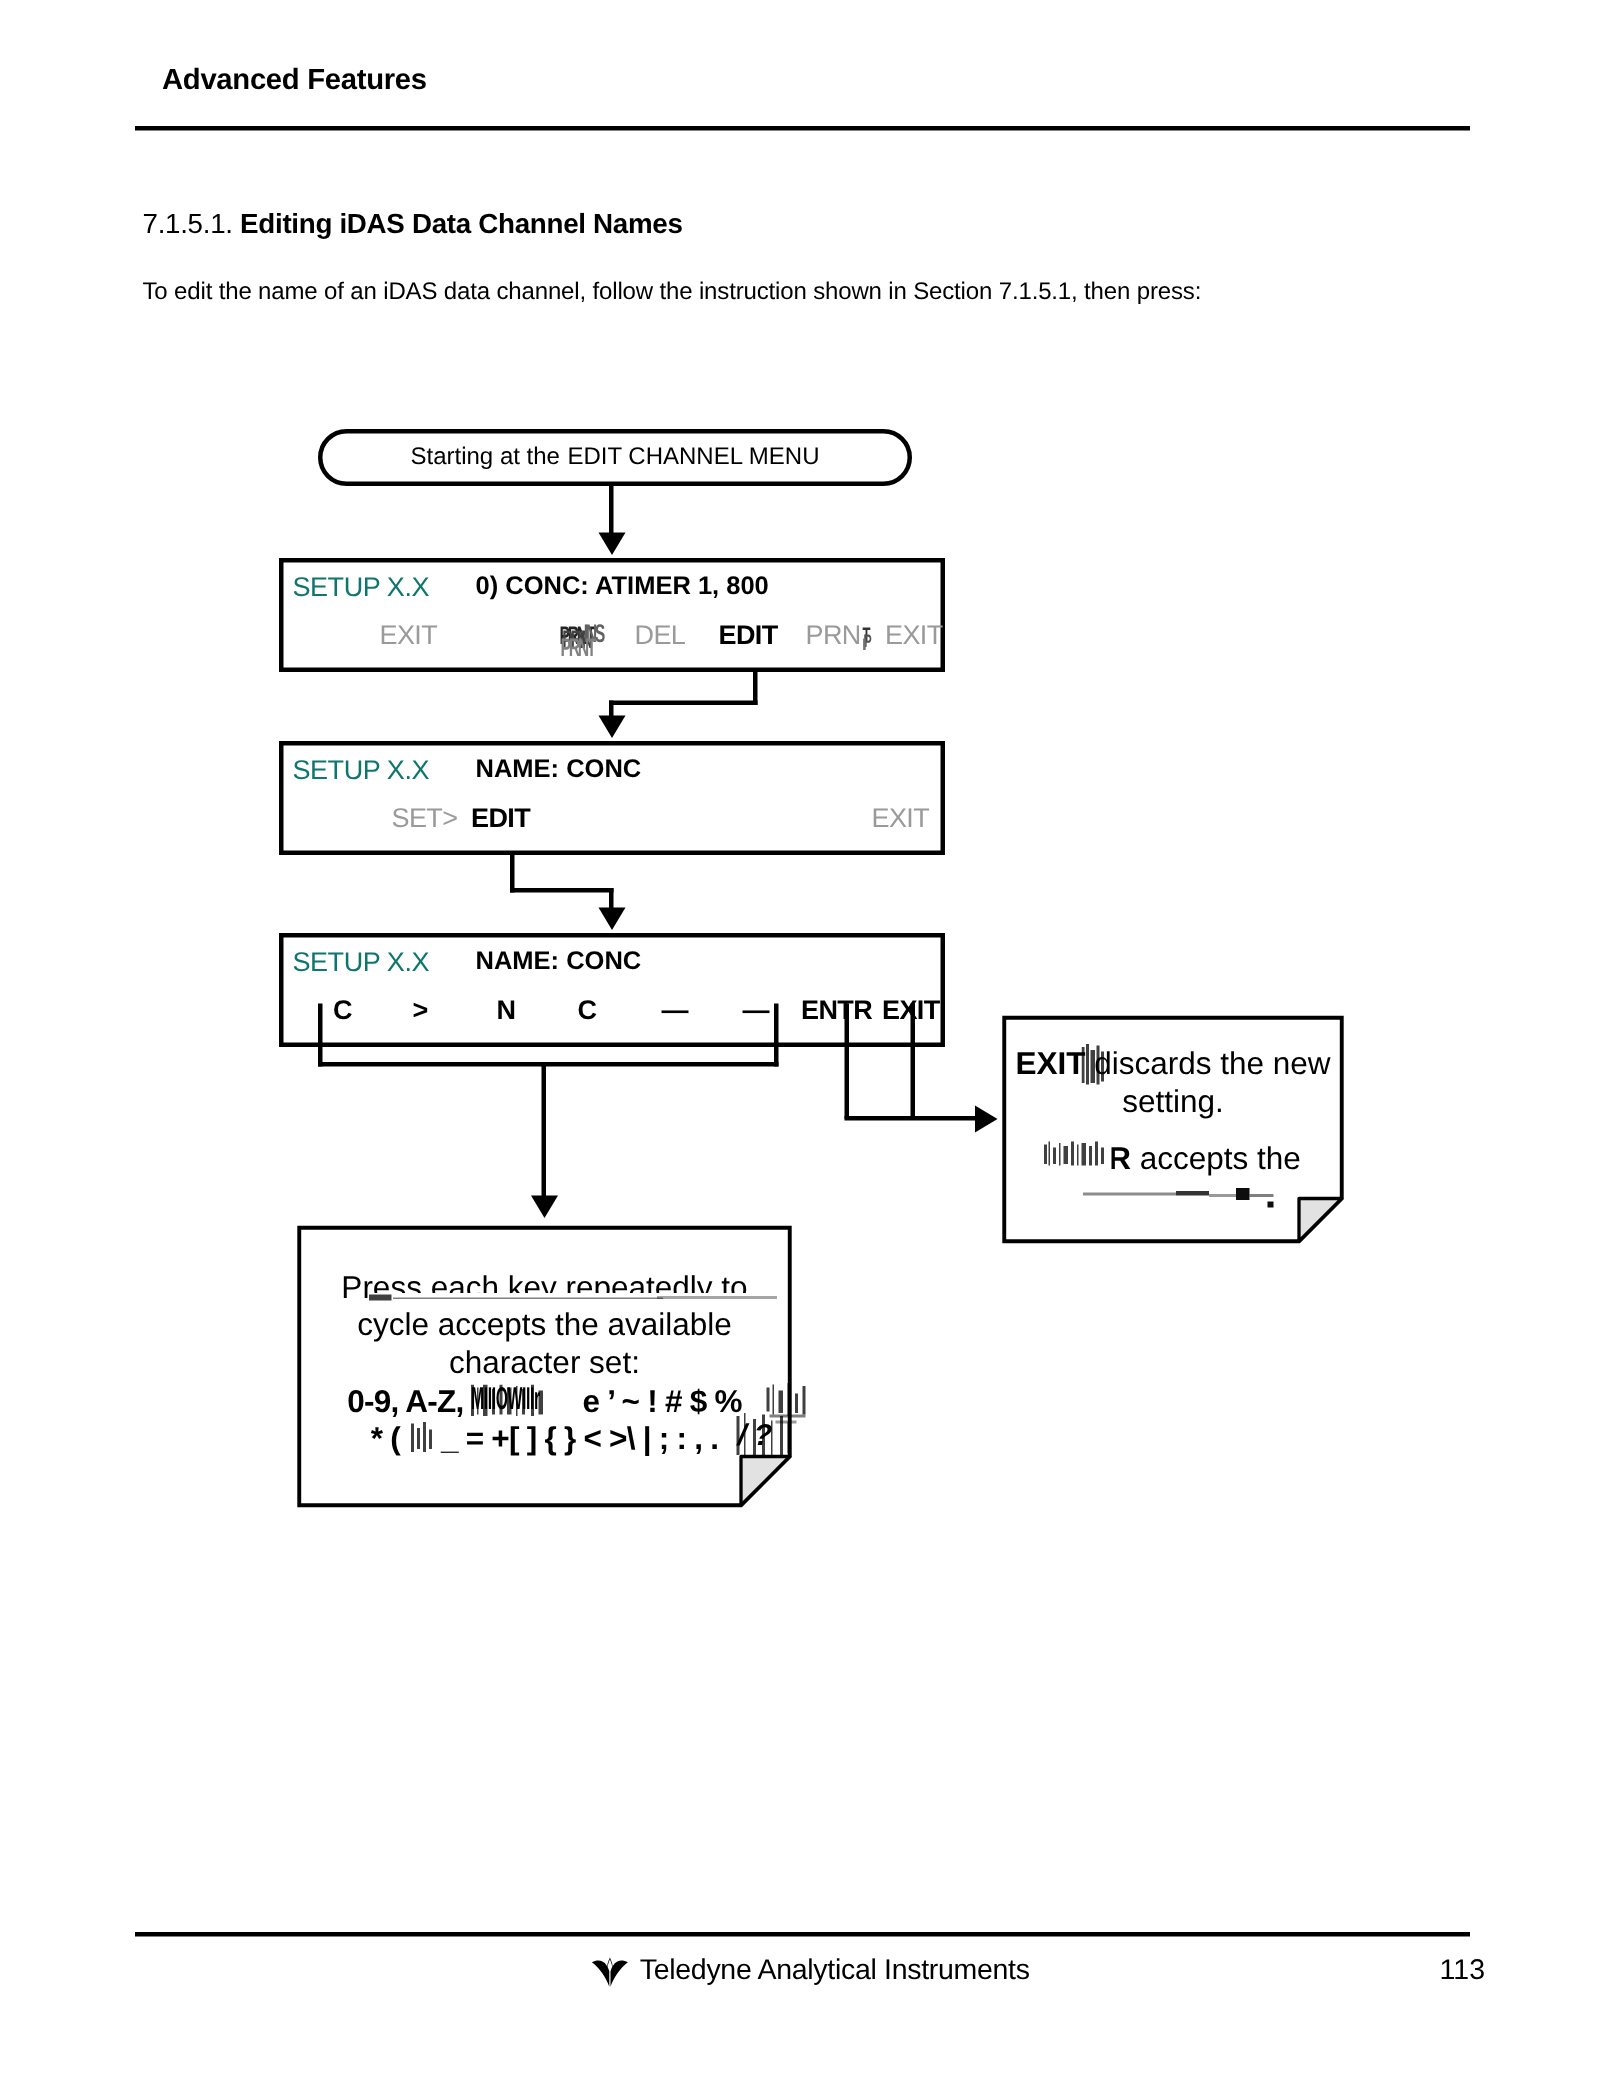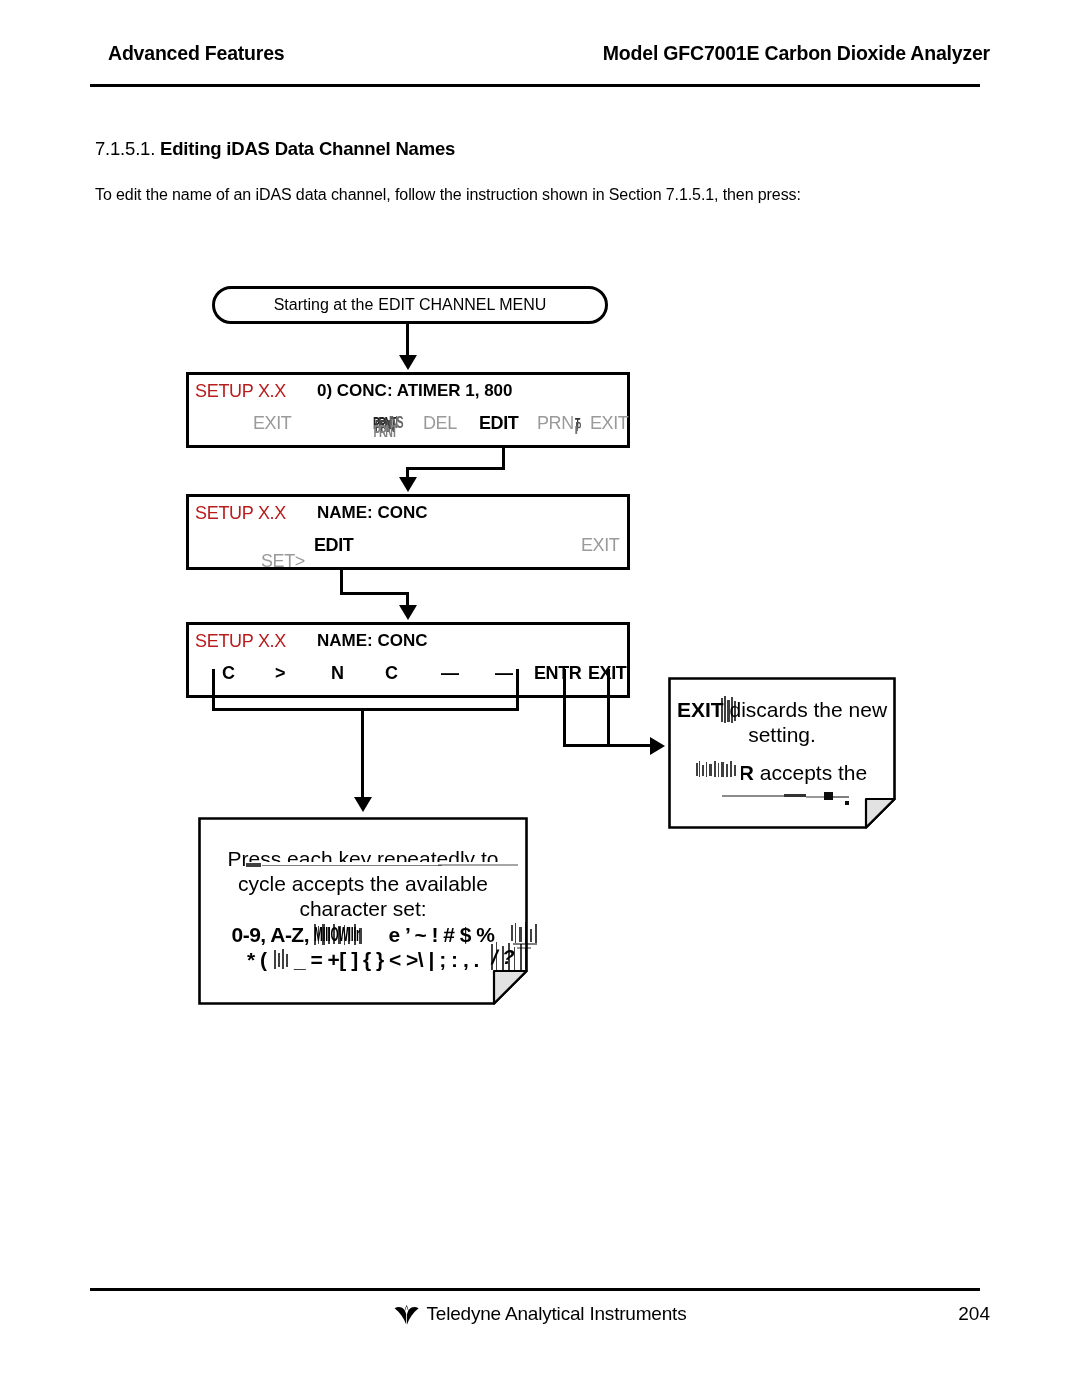--- a/index.html
+++ b/index.html
@@ -120,21 +120,21 @@
   .scr-line2 {
     position: absolute;
     left: 0; top: 38px;
     width: 100%;
     height: 30px;
   }
   .lbl-setup {
     position: absolute;
     left: 6px;
     top: 0;
-    color: #b91c1c;
+    color: #0f766e;
     font-size: 18px;
     letter-spacing: -0.3px;
   }
   .lbl-main {
     position: absolute;
     left: 128px;
     top: 0;
     font-size: 17px;
     font-weight: bold;
     letter-spacing: 0px;
@@ -264,21 +264,20 @@
     position: absolute;
     background: #000;
     opacity: 0.75;
   }
 </style>
 </head>
 <body>
 
 <div class="page-header">
   <div class="hdr-left">Advanced Features</div>
-  <div class="hdr-right">Model GFC7001E Carbon Dioxide Analyzer</div>
 </div>
 <div class="hdr-rule"></div>
 
 <div class="section-heading">
   <span class="num">7.1.5.1.</span>
   <span class="ttl">Editing iDAS Data Channel Names</span>
 </div>
 <div class="body-para">To edit the name of an iDAS data channel, follow the instruction shown in Section 7.1.5.1, then press:</div>
 
 <div class="flow">
@@ -330,21 +329,21 @@
   <div class="ln" style="left:406px; top:452px; width:99px; height:3px;"></div>
   <div class="ln" style="left:406px; top:452px; width:3px; height:12px;"></div>
   <div class="arrow-down" style="left:398.5px; top:462px;"></div>
 
   <div class="screen" id="screen2">
     <div class="scr-line1">
       <span class="lbl-setup">SETUP X.X</span>
       <span class="lbl-main">NAME: CONC</span>
     </div>
     <div class="scr-line2">
-      <span class="btn" style="left:72px;margin-top:16px;">SET&gt;</span>
+      <span class="btn" style="left:72px;">SET&gt;</span>
       <span class="btn active" style="left:125px;">EDIT</span>
       <span class="btn" style="left:392px;">EXIT</span>
     </div>
   </div>
 
   <div class="ln" style="left:340px; top:555px; width:3px; height:25px;"></div>
   <div class="ln" style="left:340px; top:577px; width:69px; height:3px;"></div>
   <div class="ln" style="left:406px; top:577px; width:3px; height:14px;"></div>
   <div class="arrow-down" style="left:398.5px; top:590px;"></div>
 
@@ -498,13 +497,13 @@
     <span style="display:inline-block; width:26px; height:22px; vertical-align:middle;">
       <svg width="26" height="22" viewBox="0 0 26 22">
         <path d="M12.2,21.5 C10.0,15.5 6.2,9.5 0.6,5.2 C3.0,4.0 5.4,3.6 7.6,4.6 C9.9,5.7 11.4,8.2 12.2,11.2 Z" fill="#000"></path>
         <path d="M13.0,21.5 C15.2,15.5 19.0,9.5 24.6,5.2 C22.2,4.0 19.8,3.6 17.6,4.6 C15.3,5.7 13.8,8.2 13.0,11.2 Z" fill="#000"></path>
         <path d="M12.6,2.0 C11.3,4.6 10.6,7.4 10.4,10.6 C11.0,8.0 11.7,5.4 12.6,3.2 C13.5,5.4 14.2,8.0 14.8,10.6 C14.6,7.4 13.9,4.6 12.6,2.0 Z" fill="#000"></path>
       </svg>
     </span>
     <span>Teledyne Analytical Instruments</span>
   </span>
 </div>
-<div class="footer-page">204</div>
+<div class="footer-page">113</div>
 
 </body></html>

